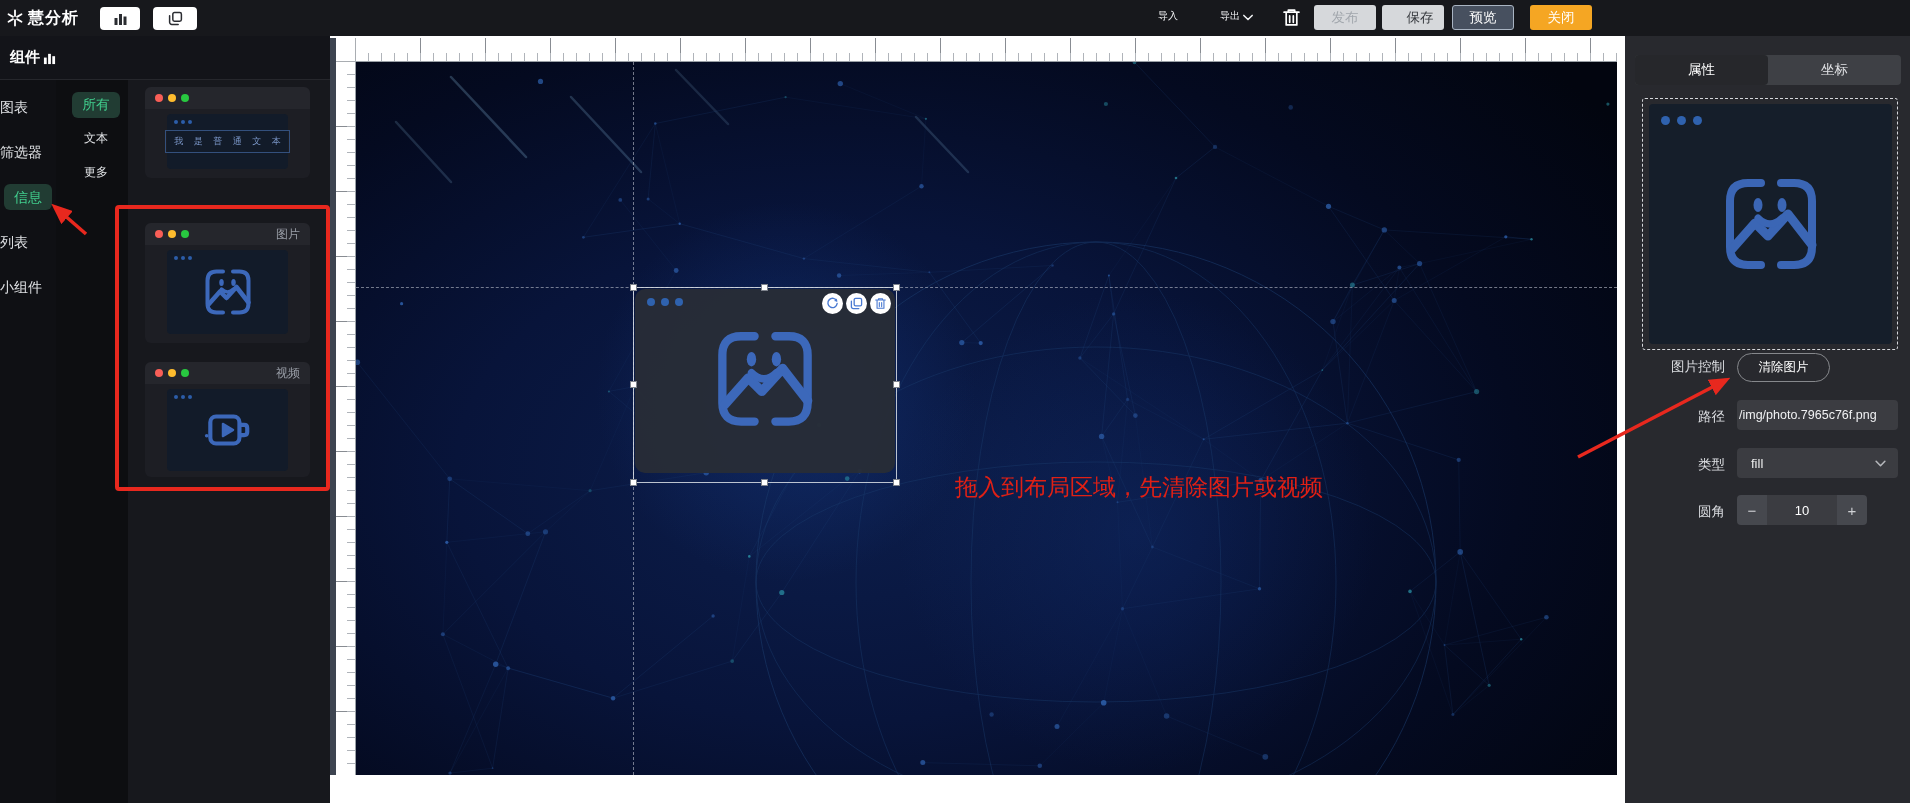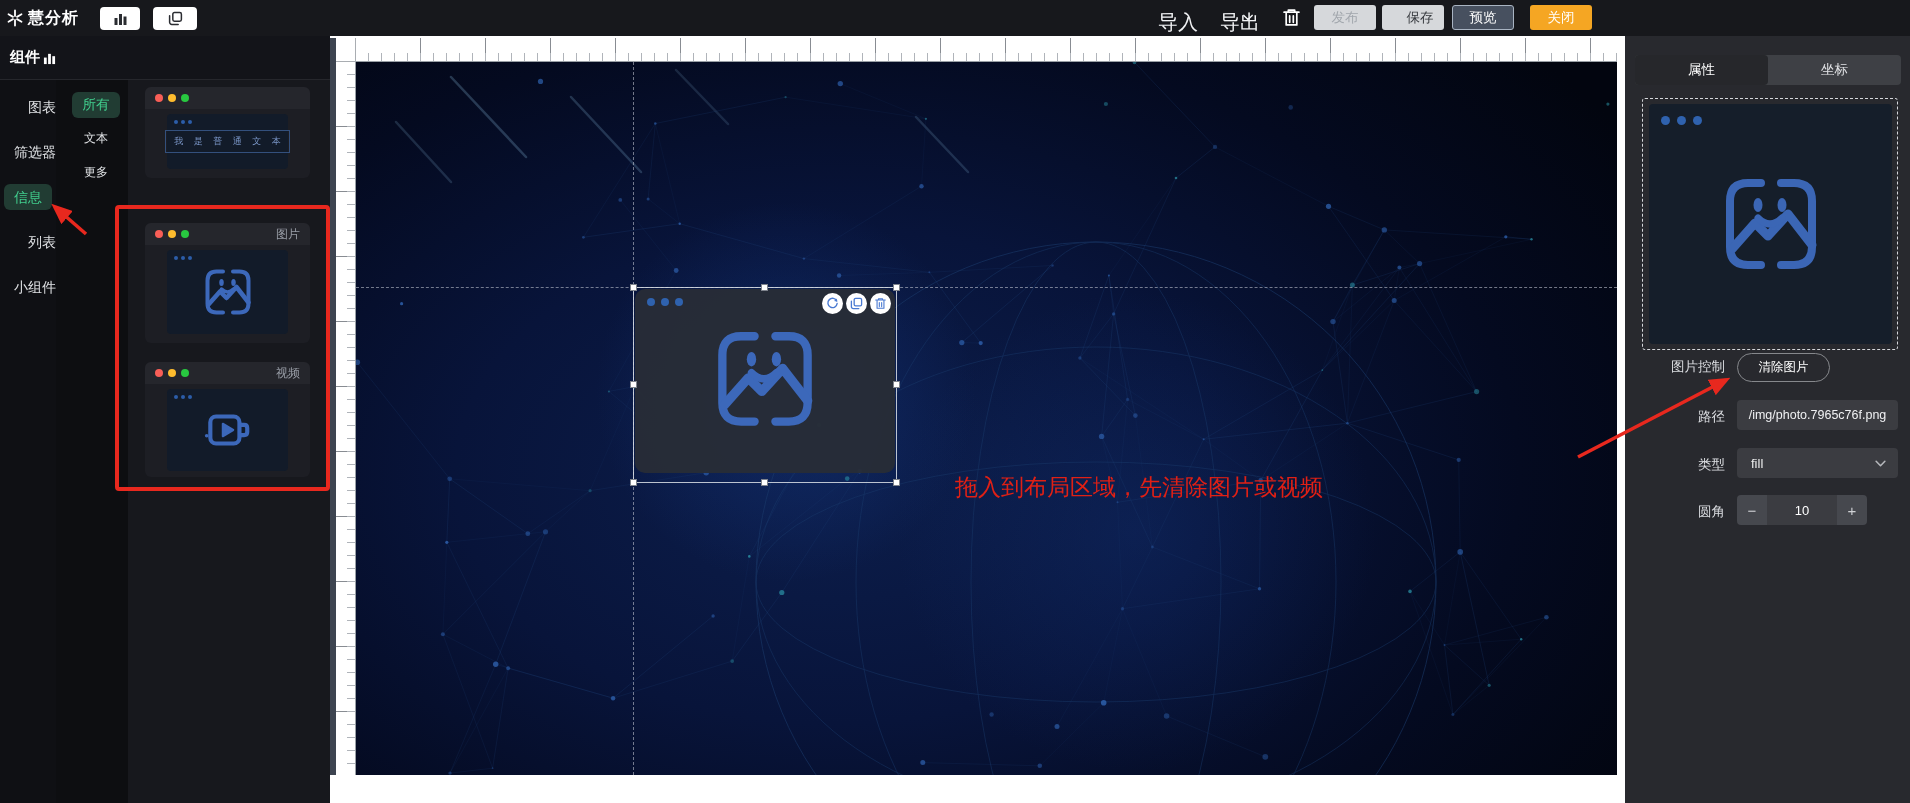--- a/index.html
+++ b/index.html
@@ -5,39 +5,39 @@
   html,body{margin:0;padding:0;background:#fff;}
   #app{position:relative;width:1910px;height:803px;background:#fff;overflow:hidden;
        font-family:"Liberation Sans",sans-serif;-webkit-font-smoothing:antialiased;}
 
   
   .topbar{position:absolute;left:0;top:0;width:1910px;height:36px;background:#17181c;color:#fff;}
   .logo-icon{position:absolute;left:6px;top:9px;width:18px;height:18px;}
   .app-title{position:absolute;left:28px;top:8px;font-size:16px;font-weight:bold;letter-spacing:1px;}
   .tb-white-btn{position:absolute;top:7px;height:23px;background:#fff;border-radius:4px;
         display:flex;align-items:center;justify-content:center;cursor:pointer;}
-  .tb-text{position:absolute;top:9px;font-size:20px;color:#f2f3f5;cursor:pointer;}
+  .tb-text{position:absolute;top:9px;font-size:10px;color:#f2f3f5;cursor:pointer;}
   .tb-chevron{position:absolute;top:14px;width:10px;height:7px;}
   .tb-trash{position:absolute;top:7px;width:17px;height:21px;cursor:pointer;}
   .tb-btn{position:absolute;top:5px;width:62px;height:25px;border-radius:3px;font-size:13.5px;
         display:flex;align-items:center;justify-content:center;cursor:pointer;box-sizing:border-box;}
   .tb-btn.publish{background:#d6d8db;color:#a2a7ad;}
   .tb-btn.save{background:#d6d8db;color:#35383d;}
   .tb-btn.preview{background:#47505f;color:#fff;border:1px solid #a9b4c2;}
   .tb-btn.close{background:#f5a623;color:#fff;}
 
   
   .leftwrap{position:absolute;left:0;top:36px;width:330px;height:767px;background:#17181d;}
   .left-header{position:absolute;left:0;top:0;width:330px;height:44px;background:#131419;
         border-bottom:1px solid #26272c;color:#fff;font-size:15px;font-weight:bold;
         display:flex;align-items:center;padding-left:10px;box-sizing:border-box;gap:3px;}
   .col1{position:absolute;left:0;top:44px;width:56px;height:723px;background:#0f1014;}
   .col2{position:absolute;left:56px;top:44px;width:72px;height:723px;background:#0d0e11;}
   .thumbs{position:absolute;left:128px;top:44px;width:202px;height:723px;background:#17181d;}
-  .cat-item{position:absolute;left:0;width:56px;height:20px;text-align:right;font-size:14px;
+  .cat-item{position:absolute;left:0;width:56px;height:20px;text-align:left;font-size:14px;
         color:#dfe1e4;cursor:pointer;line-height:20px;}
   .cat-pill{position:absolute;left:4px;width:48px;height:26px;background:#213c33;border-radius:6px;
         color:#41cf8e;font-size:14px;text-align:center;line-height:26px;cursor:pointer;}
   .sub-pill{position:absolute;left:16px;top:12px;width:48px;height:26px;background:#213c33;border-radius:6px;
         color:#41cf8e;font-size:13.5px;text-align:center;line-height:26px;cursor:pointer;}
   .sub-item{position:absolute;left:16px;width:48px;height:20px;color:#dfe1e4;font-size:12px;
         text-align:center;line-height:20px;cursor:pointer;}
 
   
   .tcard{position:absolute;left:17px;width:165px;background:#1d1e24;border-radius:6px;overflow:hidden;cursor:pointer;}
@@ -110,21 +110,21 @@
   .preview-card{position:absolute;left:24px;top:68px;width:243px;height:240px;background:#151e2a;
         border-radius:4px;}
   .prev-dots{position:absolute;left:12px;top:12px;display:flex;gap:7px;}
   .prev-dots i{width:9px;height:9px;border-radius:50%;background:#2f62ae;display:block;}
   .prev-icon{position:absolute;left:50%;top:50%;transform:translate(-50%,-50%);color:#3b66b5;}
   .insp-label{position:absolute;left:0;width:100px;text-align:right;font-size:13.5px;color:#dcdee2;}
   .clear-btn{position:absolute;left:112px;top:317px;width:93px;height:29px;border:1px solid #86888c;
         border-radius:15px;background:transparent;color:#fff;font-size:12.5px;display:flex;
         align-items:center;justify-content:center;cursor:pointer;box-sizing:border-box;}
   .path-input{position:absolute;left:112px;top:364px;width:161px;height:30px;background:#3b3c41;
-        border:none;border-radius:4px;color:#f0f1f3;font-size:12.5px;text-align:center;
+        border:none;border-radius:4px;color:#f0f1f3;font-size:12.5px;
         font-family:"Liberation Sans",sans-serif;box-sizing:border-box;}
   .type-select{position:absolute;left:112px;top:412px;width:161px;height:30px;background:#3b3c41;
         border-radius:4px;color:#eceded;font-size:13px;display:flex;align-items:center;
         padding-left:14px;box-sizing:border-box;cursor:pointer;}
   .type-chevron{position:absolute;right:12px;top:12px;width:11px;height:7px;}
   .stepper{position:absolute;left:112px;top:459px;width:130px;height:30px;display:flex;}
   .step-btn{width:30px;background:#46484e;color:#cfd1d5;font-size:15px;display:flex;align-items:center;
         justify-content:center;cursor:pointer;}
   .step-btn.minus{border-radius:4px 0 0 4px;}
   .step-btn.plus{border-radius:0 4px 4px 0;}

